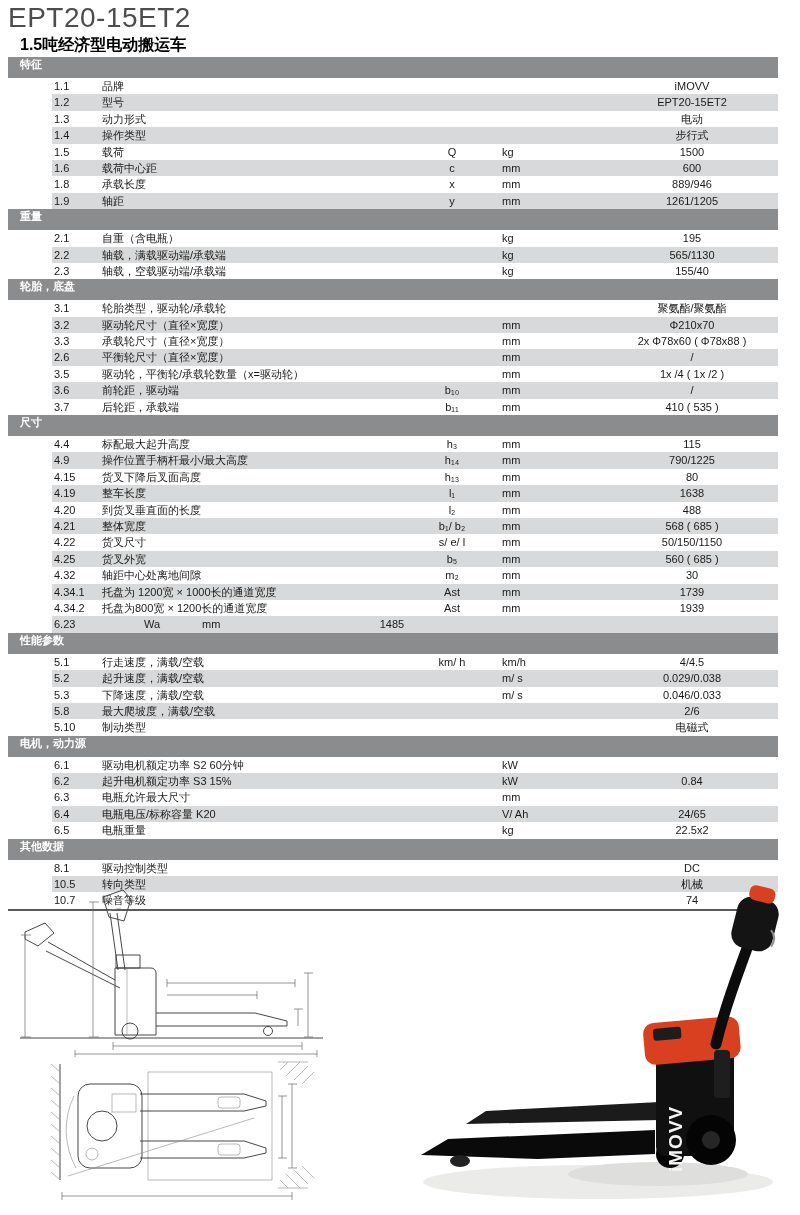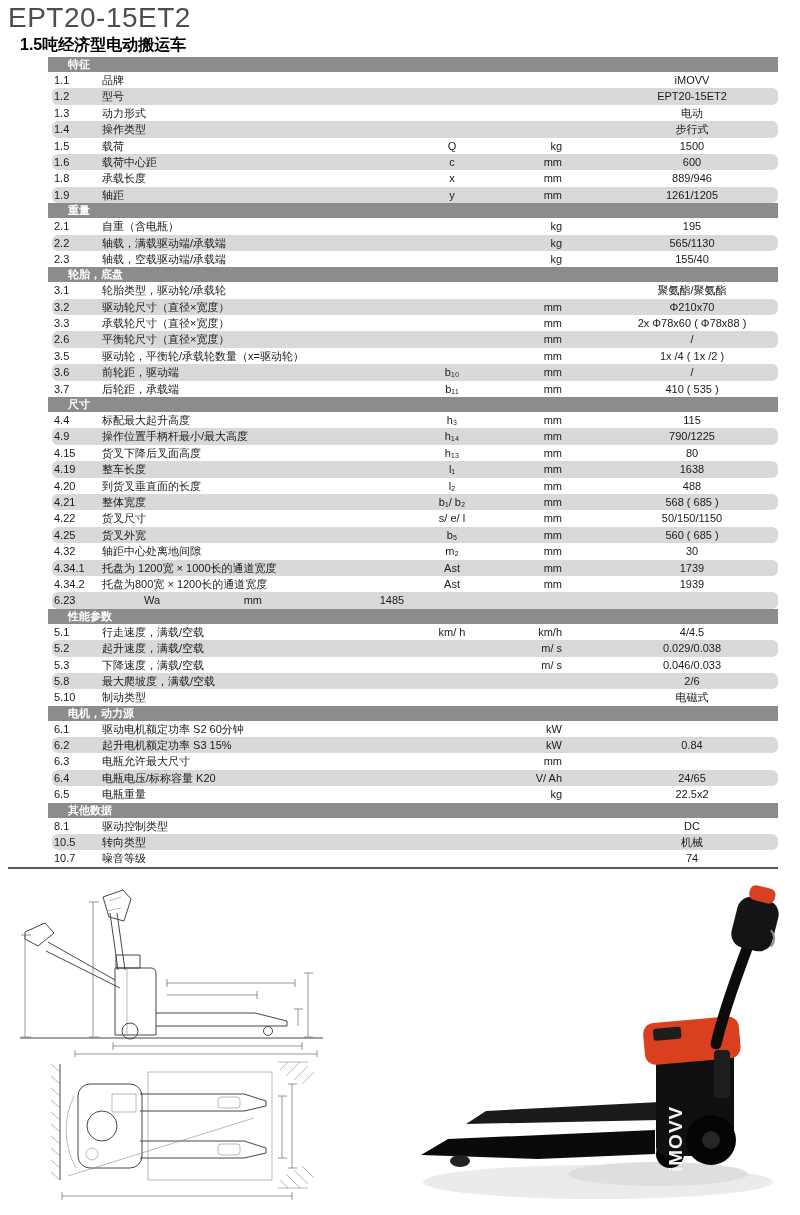--- a/index.html
+++ b/index.html
@@ -16,29 +16,29 @@
   .title{
     position:absolute;left:8px;top:2px;font-size:28px;line-height:32px;
     color:#4d4d4d;font-weight:400;letter-spacing:.5px;
   }
   .subtitle{
     position:absolute;left:20px;top:35px;font-size:16px;line-height:20px;
     font-weight:700;color:#000;
   }
   .spec-table{position:absolute;left:8px;top:57px;width:770px;}
   .sec-bar{
-    height:15px;line-height:15px;background:var(--bar);color:#fff;
-    font-size:11px;font-weight:700;padding-left:20px;box-sizing:border-box;margin-left:40px;
+    height:21px;line-height:15px;background:var(--bar);color:#fff;
+    font-size:11px;font-weight:700;padding-left:12px;box-sizing:border-box;
   }
   .row{display:flex;height:16.4px;line-height:16.4px;font-size:11px;white-space:nowrap;margin-left:44px;}
-  .row.alt{background:var(--alt);border-radius:6px;}
+  .row.alt{background:var(--alt);}
   .c-no{width:50px;padding-left:2px;box-sizing:border-box;flex:none;}
   .c-name{width:300px;flex:none;overflow:hidden;}
   .c-sym{width:100px;text-align:center;flex:none;}
-  .c-unit{width:60px;text-align:right;flex:none;}
+  .c-unit{width:60px;text-align:left;flex:none;}
   .c-val{width:260px;text-align:center;flex:none;}
   .table-rule{border-top:2px solid #5a5a5a;width:770px;}
   .side-view{position:absolute;left:15px;top:885px;}
   .top-view{position:absolute;left:40px;top:1056px;}
   .photo{position:absolute;left:408px;top:882px;}
   svg{display:block;}
   .dim{stroke:#6b6b6b;stroke-width:.7;fill:none;}
   .out{stroke:#474747;stroke-width:1;fill:none;}
   .thin{stroke:#8a8a8a;stroke-width:.6;fill:none;}
 </style>

